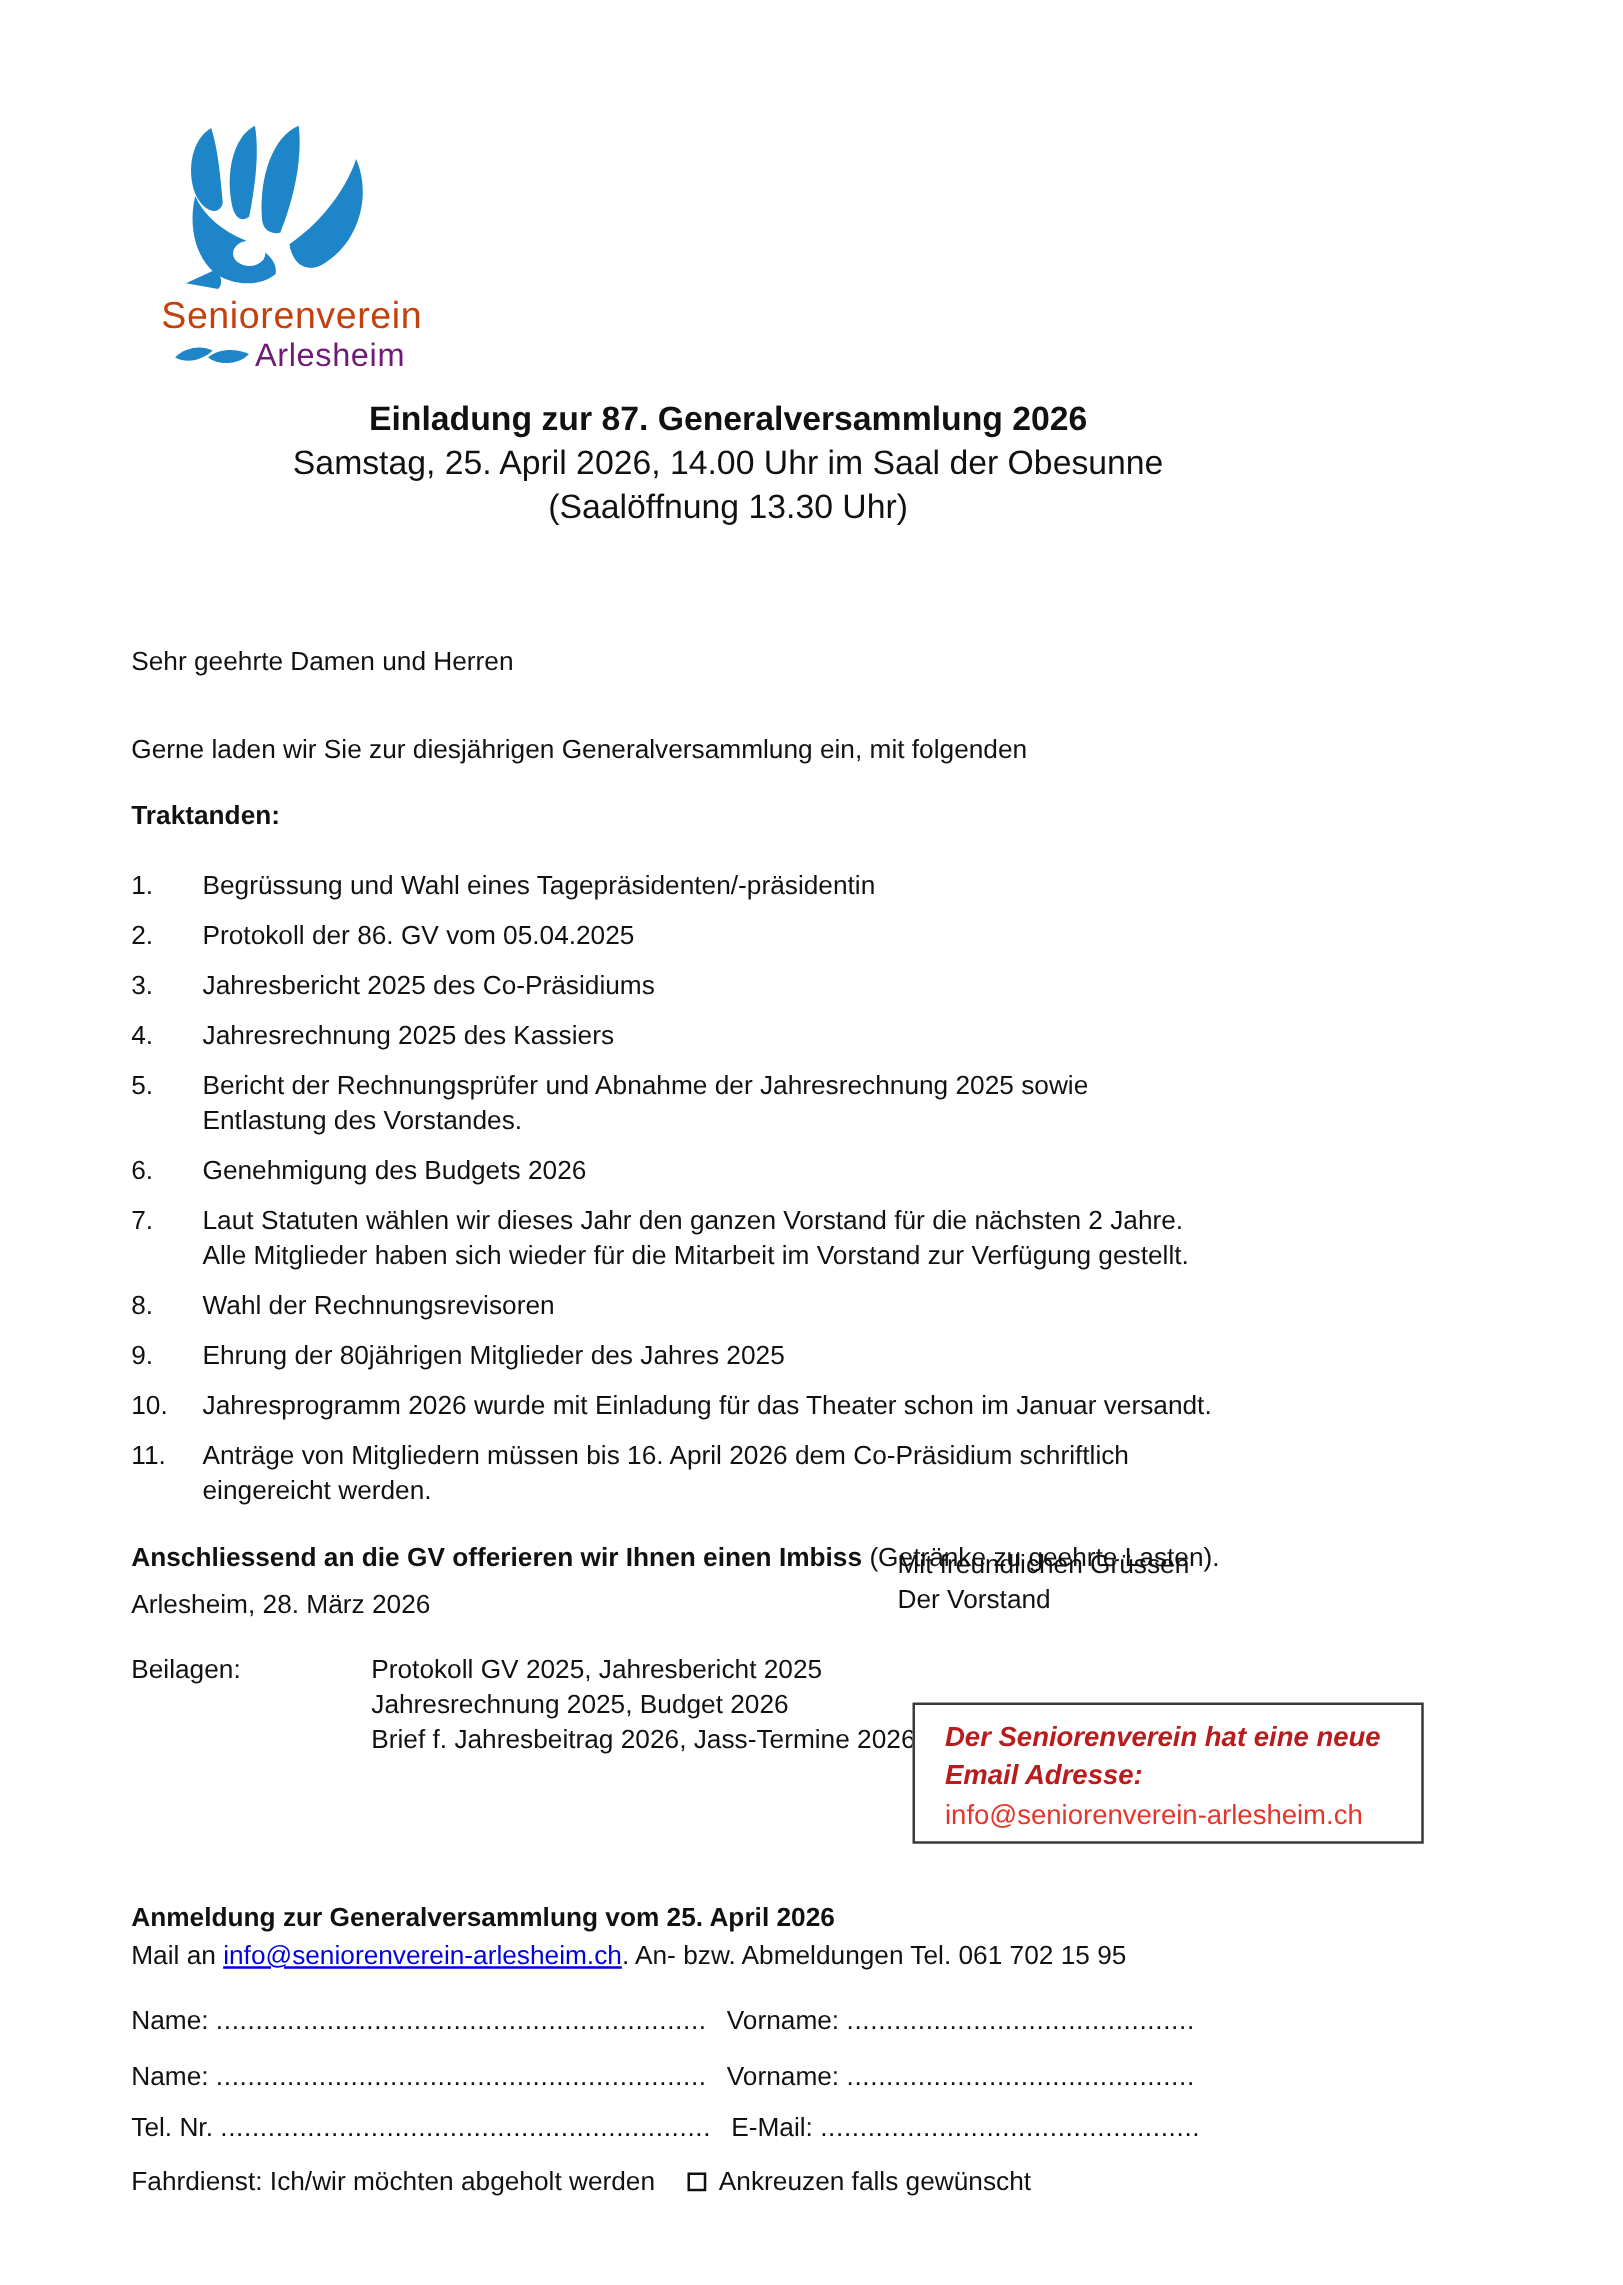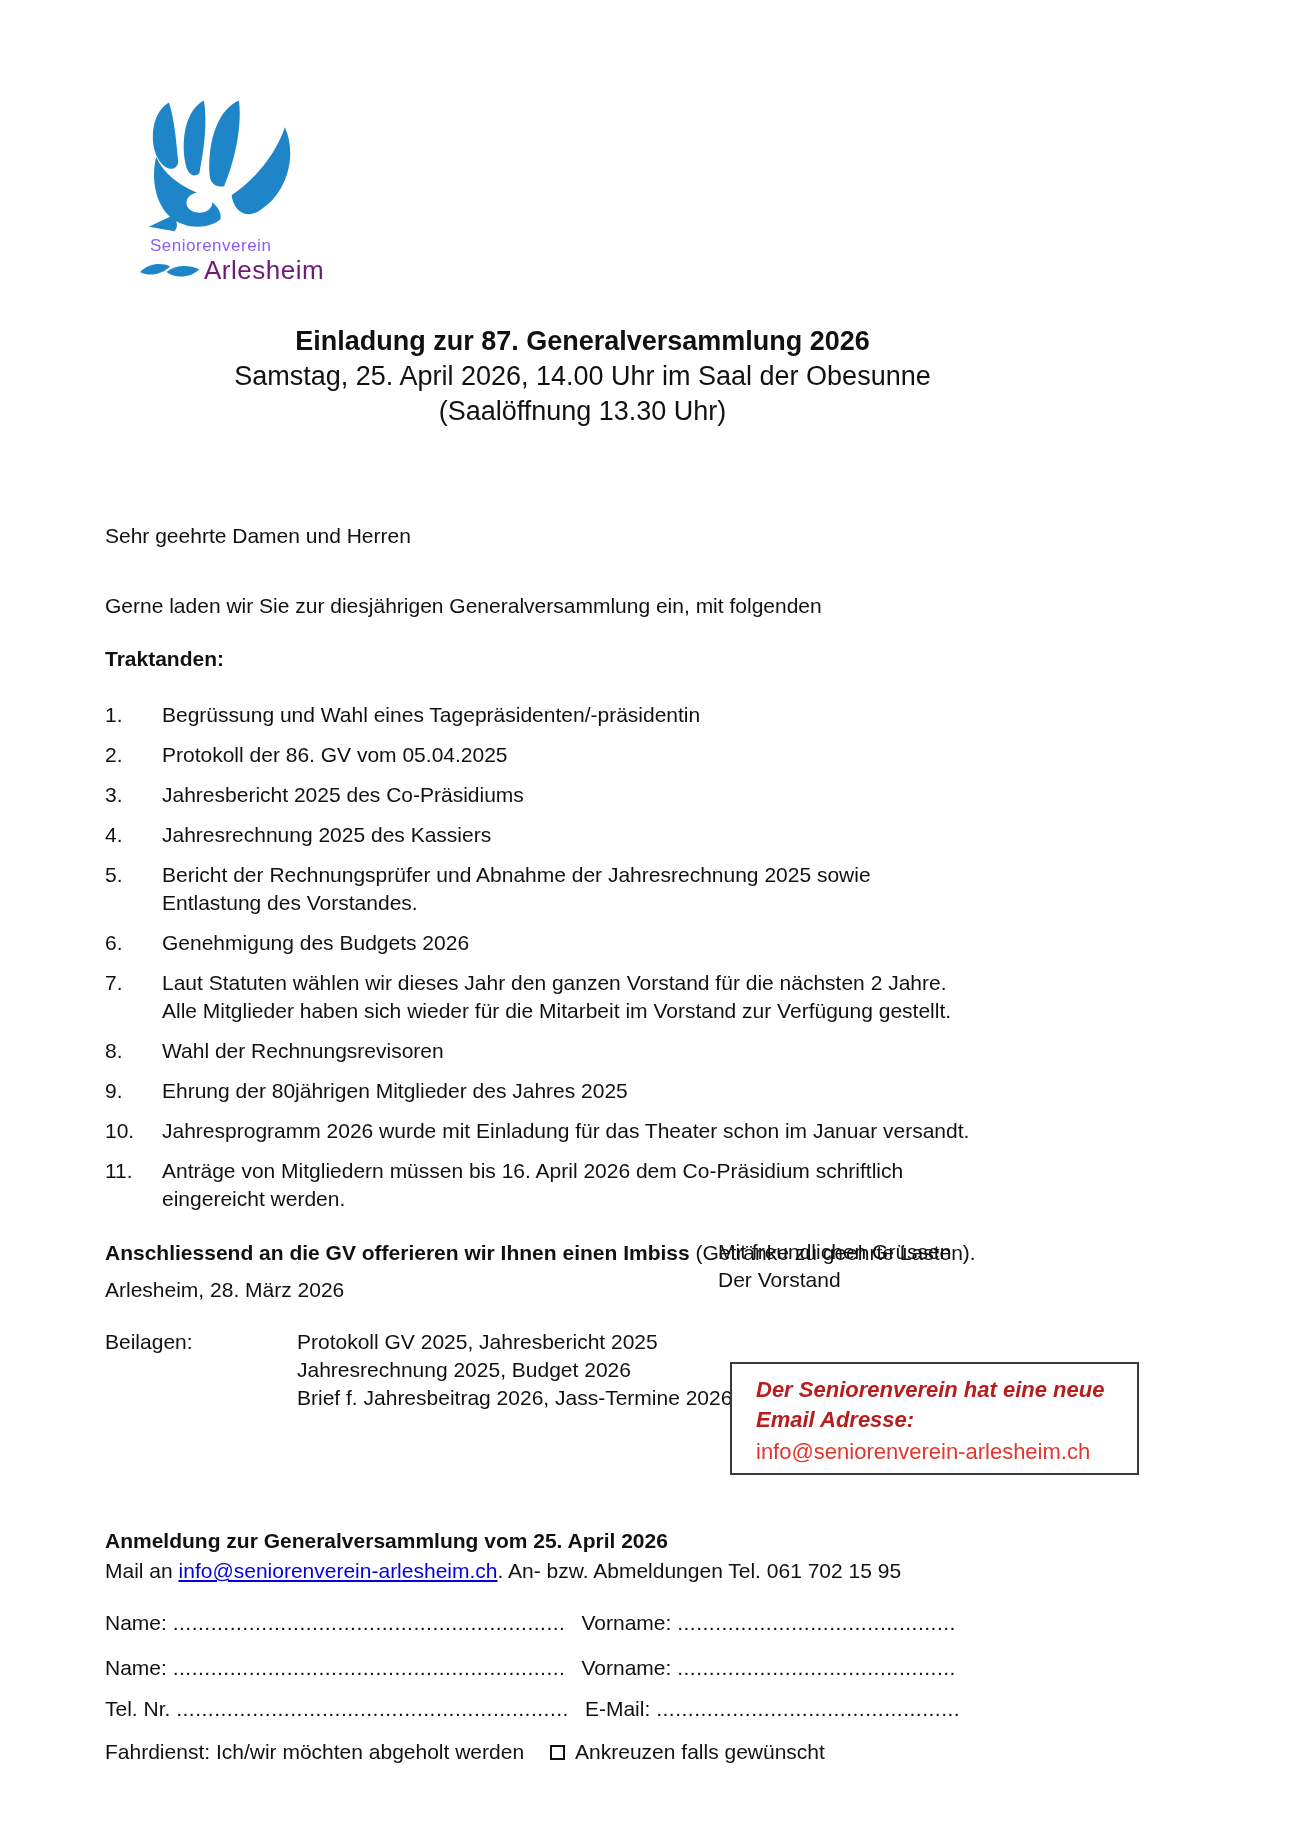--- a/index.html
+++ b/index.html
@@ -12,27 +12,27 @@
     font-family:"Liberation Sans","DejaVu Sans",sans-serif;
     color:#111;
     font-size:21px;
     overflow:hidden;
   }
   .content { padding:0 158px 0 105px; }
 
   
   .logo-block { margin:96px 0 0 16px; width:230px; }
   .logo-bird { display:block; margin-left:18px; }
-  .logo-line1 { font-size:17px; color:#8b5cf6; margin-left:29px; margin-top:2px; letter-spacing:0.5px; }
+  .logo-line1 { font-size:30px; color:#c2410c; margin-left:8px; margin-top:2px; letter-spacing:0.5px; }
   .logo-row2 { display:flex; align-items:center; margin-left:18px; margin-top:-1px; }
   .logo-swoosh { display:block; margin-right:1px; }
   .logo-line2 { font-size:26px; color:#701a75; letter-spacing:0.5px; }
 
   
-  .title-block { margin-top:38px; margin-right:80px; text-align:center; font-size:27px; line-height:35px; }
+  .title-block { margin-top:18px; margin-right:80px; text-align:center; font-size:27px; line-height:35px; }
   .title-main { font-weight:bold; font-size:27px; }
 
   .greeting { margin-top:94px; line-height:26px; }
   .intro { margin-top:44px; line-height:26px; }
   .agenda-heading { margin-top:27px; font-weight:bold; line-height:26px; }
 
   .agenda { margin-top:29px; }
   .agenda-row { display:flex; margin-bottom:12px; line-height:28px; }
   .agenda-num { width:57px; flex-shrink:0; }
   .agenda-text { white-space:pre-line; }

